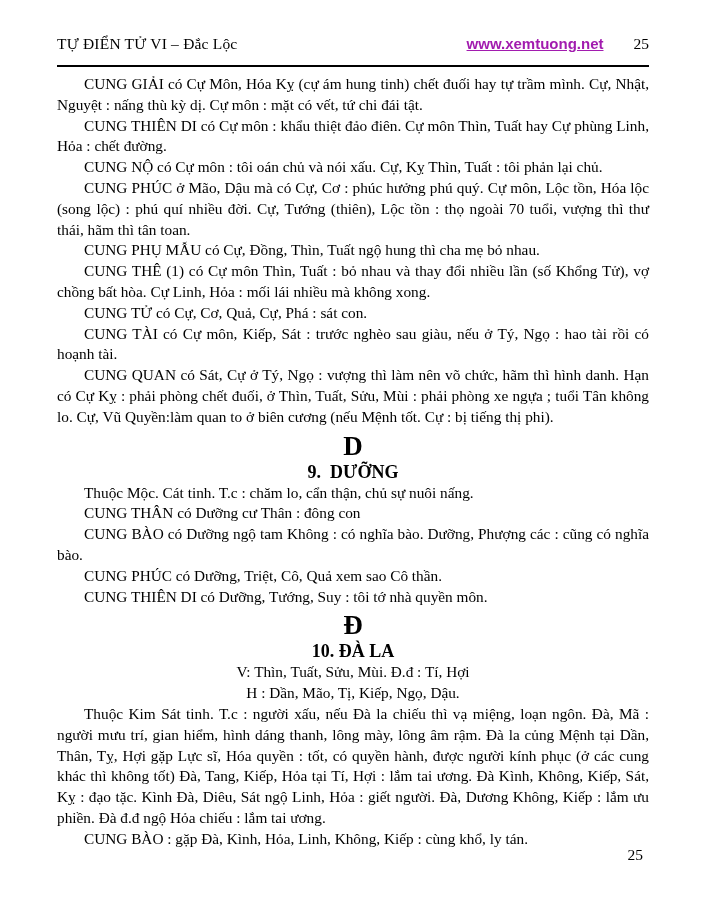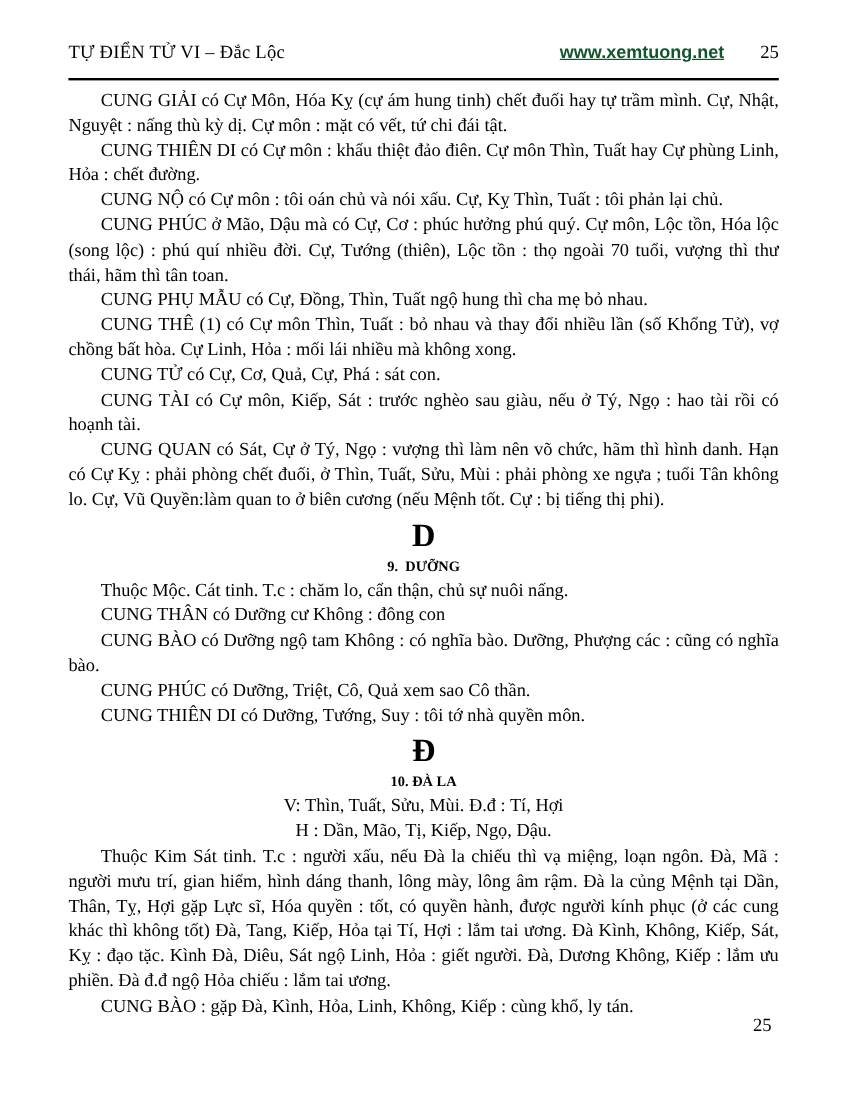--- a/index.html
+++ b/index.html
@@ -25,21 +25,21 @@
     align-items: baseline;
     font-size: 15.5px;
     line-height: 20px;
   }
   .h-title { letter-spacing: 0.2px; }
   .h-right { display: flex; align-items: baseline; }
   .h-link {
     font-family: "Liberation Sans", sans-serif;
     font-weight: bold;
     font-size: 15px;
-    color: #14532d;
+    color: #a21caf;
     text-decoration: underline;
   }
   .h-page { margin-left: 30px; }
   .rule {
     border-top: 2px solid #000000;
     margin-top: 11px;
     margin-bottom: 7px;
   }
   main.page-body {
     font-size: 15.3px;
@@ -55,21 +55,21 @@
     text-indent: 0;
     font-weight: bold;
     font-size: 27px;
     line-height: 31px;
     margin-top: 3px;
   }
   .entry-title {
     text-align: center;
     text-indent: 0;
     font-weight: bold;
-    font-size: 12px;
+    font-size: 18px;
     line-height: 21px;
   }
   .center-line {
     text-align: center;
     text-indent: 0;
     margin: 0;
   }
   .footer-page {
     position: absolute;
     top: 846px;
@@ -99,21 +99,21 @@
     <p>CUNG PHÚC ở Mão, Dậu mà có Cự, Cơ : phúc hưởng phú quý. Cự môn, Lộc tồn, Hóa lộc (song lộc) : phú quí nhiều đời. Cự, Tướng (thiên), Lộc tồn : thọ ngoài 70 tuổi, vượng thì thư thái, hãm thì tân toan.</p>
     <p>CUNG PHỤ MẪU có Cự, Đồng, Thìn, Tuất ngộ hung thì cha mẹ bỏ nhau.</p>
     <p>CUNG THÊ (1) có Cự môn Thìn, Tuất : bỏ nhau và thay đổi nhiều lần (số Khổng Tử), vợ chồng bất hòa. Cự Linh, Hỏa : mối lái nhiều mà không xong.</p>
     <p>CUNG TỬ có Cự, Cơ, Quả, Cự, Phá : sát con.</p>
     <p>CUNG TÀI có Cự môn, Kiếp, Sát : trước nghèo sau giàu, nếu ở Tý, Ngọ : hao tài rồi có hoạnh tài.</p>
     <p>CUNG QUAN có Sát, Cự ở Tý, Ngọ : vượng thì làm nên võ chức, hãm thì hình danh. Hạn có Cự Kỵ : phải phòng chết đuối, ở Thìn, Tuất, Sửu, Mùi : phải phòng xe ngựa ; tuổi Tân không lo. Cự, Vũ Quyền:làm quan to ở biên cương (nếu Mệnh tốt. Cự : bị tiếng thị phi).</p>
 
     <div class="letter">D</div>
     <div class="entry-title">9.&nbsp; DƯỠNG</div>
     <p>Thuộc Mộc. Cát tinh. T.c : chăm lo, cẩn thận, chủ sự nuôi nấng.</p>
-    <p>CUNG THÂN có Dưỡng cư Không : đông con</p>
+    <p>CUNG THÂN có Dưỡng cư Thân : đông con</p>
     <p>CUNG BÀO có Dưỡng ngộ tam Không : có nghĩa bào. Dưỡng, Phượng các : cũng có nghĩa bào.</p>
     <p>CUNG PHÚC có Dưỡng, Triệt, Cô, Quả xem sao Cô thần.</p>
     <p>CUNG THIÊN DI có Dưỡng, Tướng, Suy : tôi tớ nhà quyền môn.</p>
 
     <div class="letter">Đ</div>
     <div class="entry-title">10. ĐÀ LA</div>
     <div class="center-line">V: Thìn, Tuất, Sửu, Mùi. Đ.đ : Tí, Hợi</div>
     <div class="center-line">H : Dần, Mão, Tị, Kiếp, Ngọ, Dậu.</div>
     <p>Thuộc Kim Sát tinh. T.c : người xấu, nếu Đà la chiếu thì vạ miệng, loạn ngôn. Đà, Mã : người mưu trí, gian hiểm, hình dáng thanh, lông mày, lông âm rậm. Đà la củng Mệnh tại Dần, Thân, Tỵ, Hợi gặp Lực sĩ, Hóa quyền : tốt, có quyền hành, được người kính phục (ở các cung khác thì không tốt) Đà, Tang, Kiếp, Hỏa tại Tí, Hợi : lắm tai ương. Đà Kình, Không, Kiếp, Sát, Kỵ : đạo tặc. Kình Đà, Diêu, Sát ngộ Linh, Hỏa : giết người. Đà, Dương Không, Kiếp : lắm ưu phiền. Đà đ.đ ngộ Hỏa chiếu : lắm tai ương.</p>
     <p>CUNG BÀO : gặp Đà, Kình, Hỏa, Linh, Không, Kiếp : cùng khổ, ly tán.</p>

